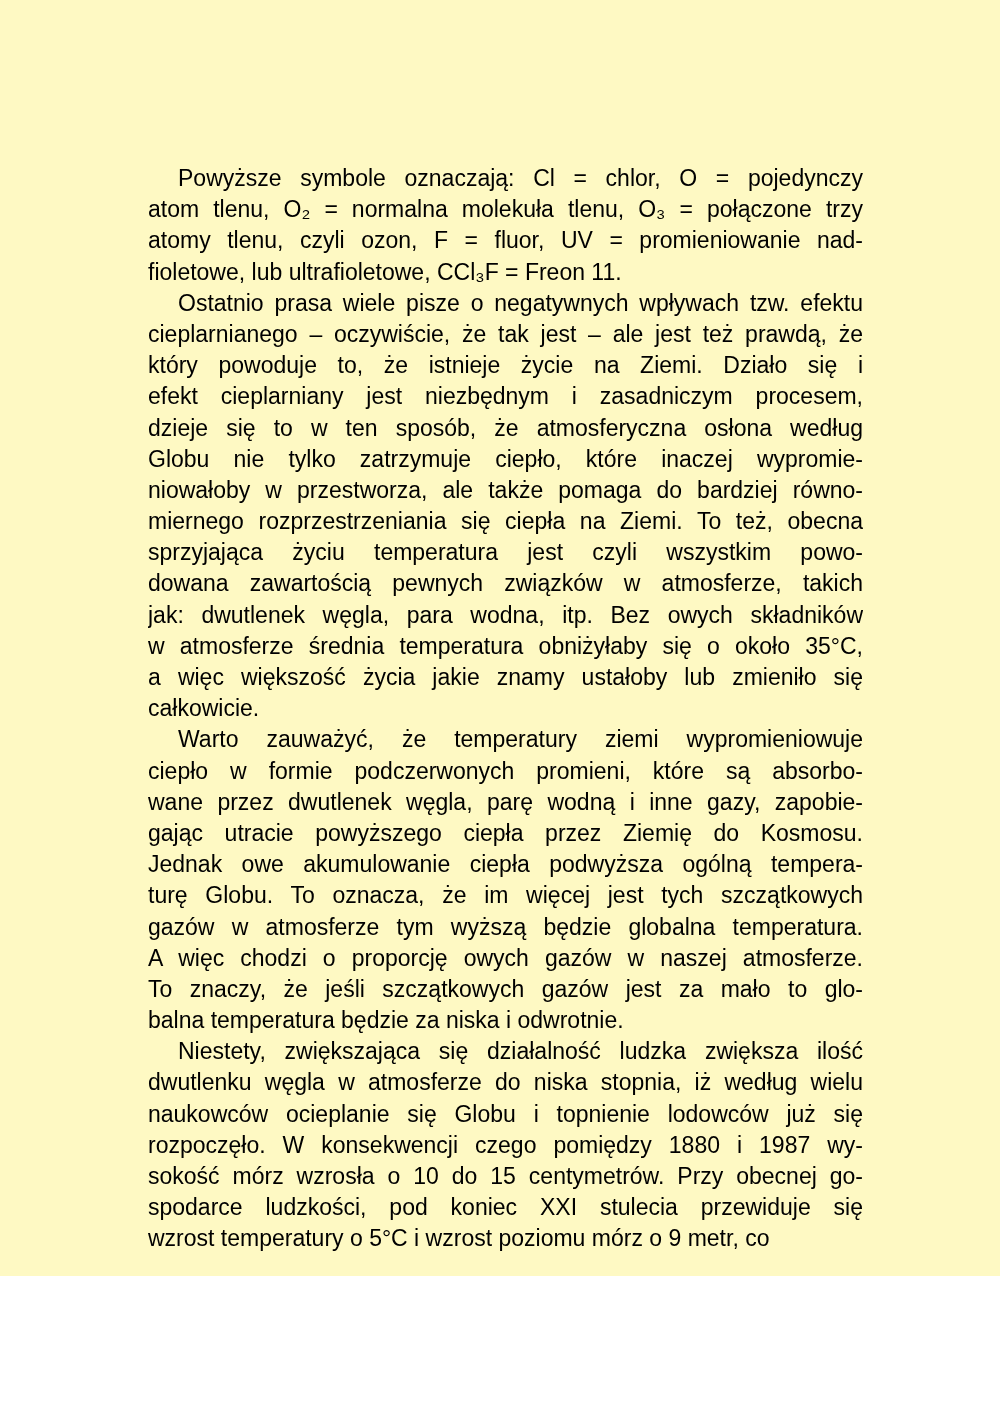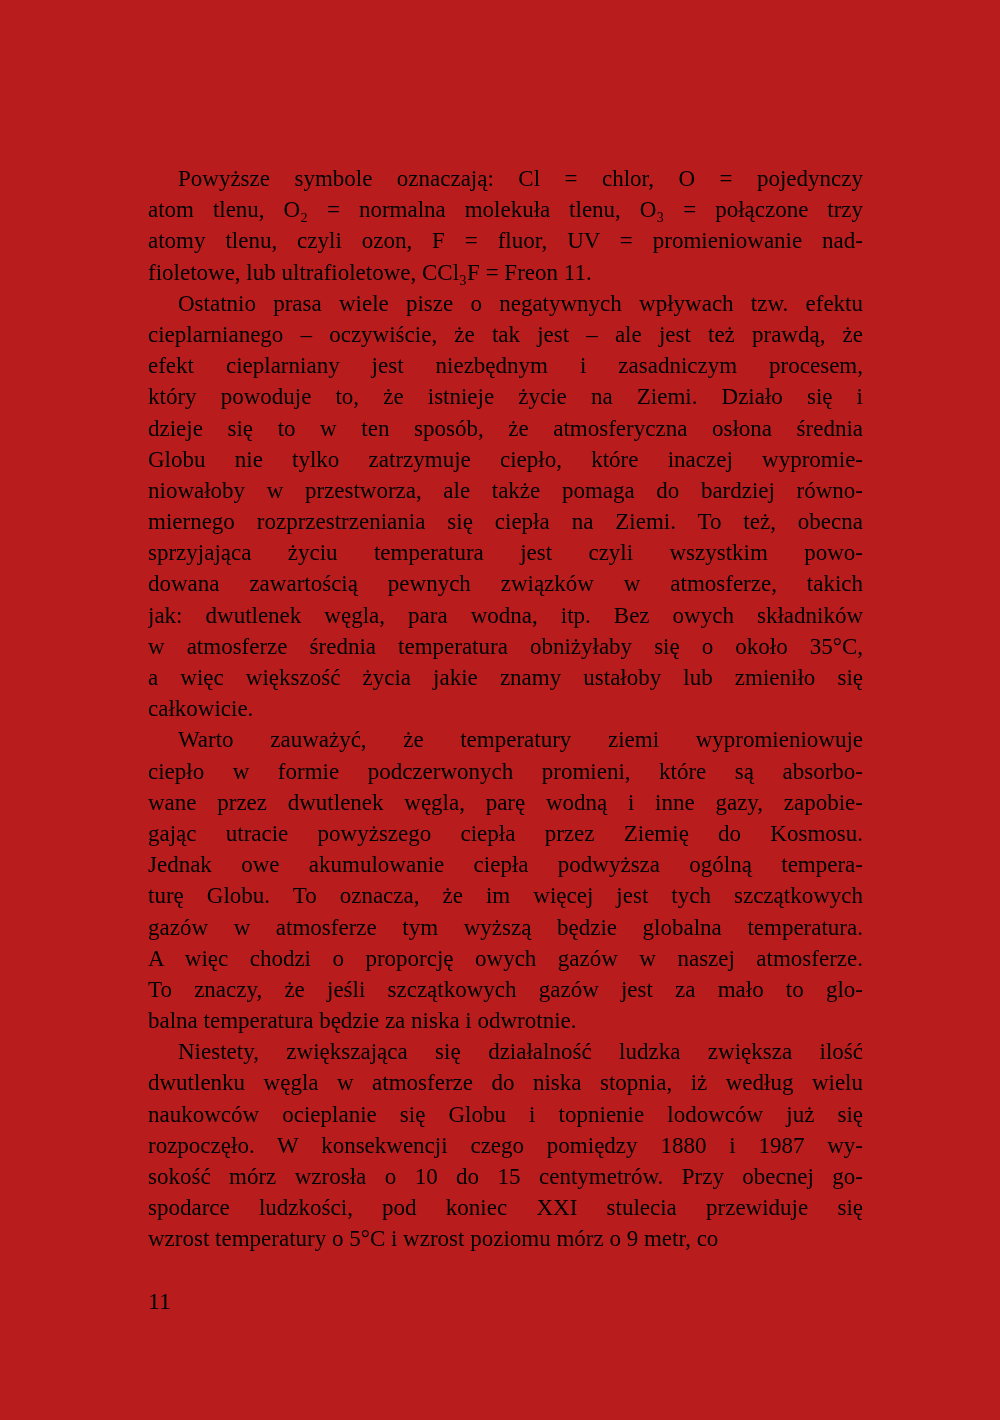--- a/index.html
+++ b/index.html
@@ -3,24 +3,24 @@
 <meta charset="utf-8">
 <style>
   html, body {
     margin: 0;
     padding: 0;
     background: #ffffff;
   }
   .page {
     position: relative;
     width: 1000px;
-    height: 1420px;
-    background: #b91c1c;
+    height: 1276px;
+    background: #fef9c3;
     color: #000000;
-    font-family: Liberation Serif, serif;
+    font-family: Liberation Sans, sans-serif;
     overflow: hidden;
   }
   .text-block {
     position: absolute;
     left: 148px;
     top: 163px;
     width: 715px;
     font-size: 23px;
     line-height: 31.2px;
   }
@@ -59,23 +59,23 @@
   <div class="text-block" id="text-block">
       <div class="paragraph">
         <div class="text-line para-start">Powyższe symbole oznaczają: Cl = chlor, O = pojedynczy</div>
         <div class="text-line">atom tlenu, O₂ = normalna molekuła tlenu, O₃ = połączone trzy</div>
         <div class="text-line">atomy tlenu, czyli ozon, F = fluor, UV = promieniowanie nad-</div>
         <div class="text-line para-end">fioletowe, lub ultrafioletowe, CCl₃F = Freon 11.</div>
       </div>
       <div class="paragraph">
         <div class="text-line para-start">Ostatnio prasa wiele pisze o negatywnych wpływach tzw. efektu</div>
         <div class="text-line">cieplarnianego – oczywiście, że tak jest – ale jest też prawdą, że</div>
+        <div class="text-line">który powoduje to, że istnieje życie na Ziemi. Działo się i</div>
         <div class="text-line">efekt cieplarniany jest niezbędnym i zasadniczym procesem,</div>
-        <div class="text-line">który powoduje to, że istnieje życie na Ziemi. Działo się i</div>
-        <div class="text-line">dzieje się to w ten sposób, że atmosferyczna osłona średnia</div>
+        <div class="text-line">dzieje się to w ten sposób, że atmosferyczna osłona według</div>
         <div class="text-line">Globu nie tylko zatrzymuje ciepło, które inaczej wypromie-</div>
         <div class="text-line">niowałoby w przestworza, ale także pomaga do bardziej równo-</div>
         <div class="text-line">miernego rozprzestrzeniania się ciepła na Ziemi. To też, obecna</div>
         <div class="text-line">sprzyjająca życiu temperatura jest czyli wszystkim powo-</div>
         <div class="text-line">dowana zawartością pewnych związków w atmosferze, takich</div>
         <div class="text-line">jak: dwutlenek węgla, para wodna, itp. Bez owych składników</div>
         <div class="text-line">w atmosferze średnia temperatura obniżyłaby się o około 35°C,</div>
         <div class="text-line">a więc większość życia jakie znamy ustałoby lub zmieniło się</div>
         <div class="text-line para-end">całkowicie.</div>
       </div>

